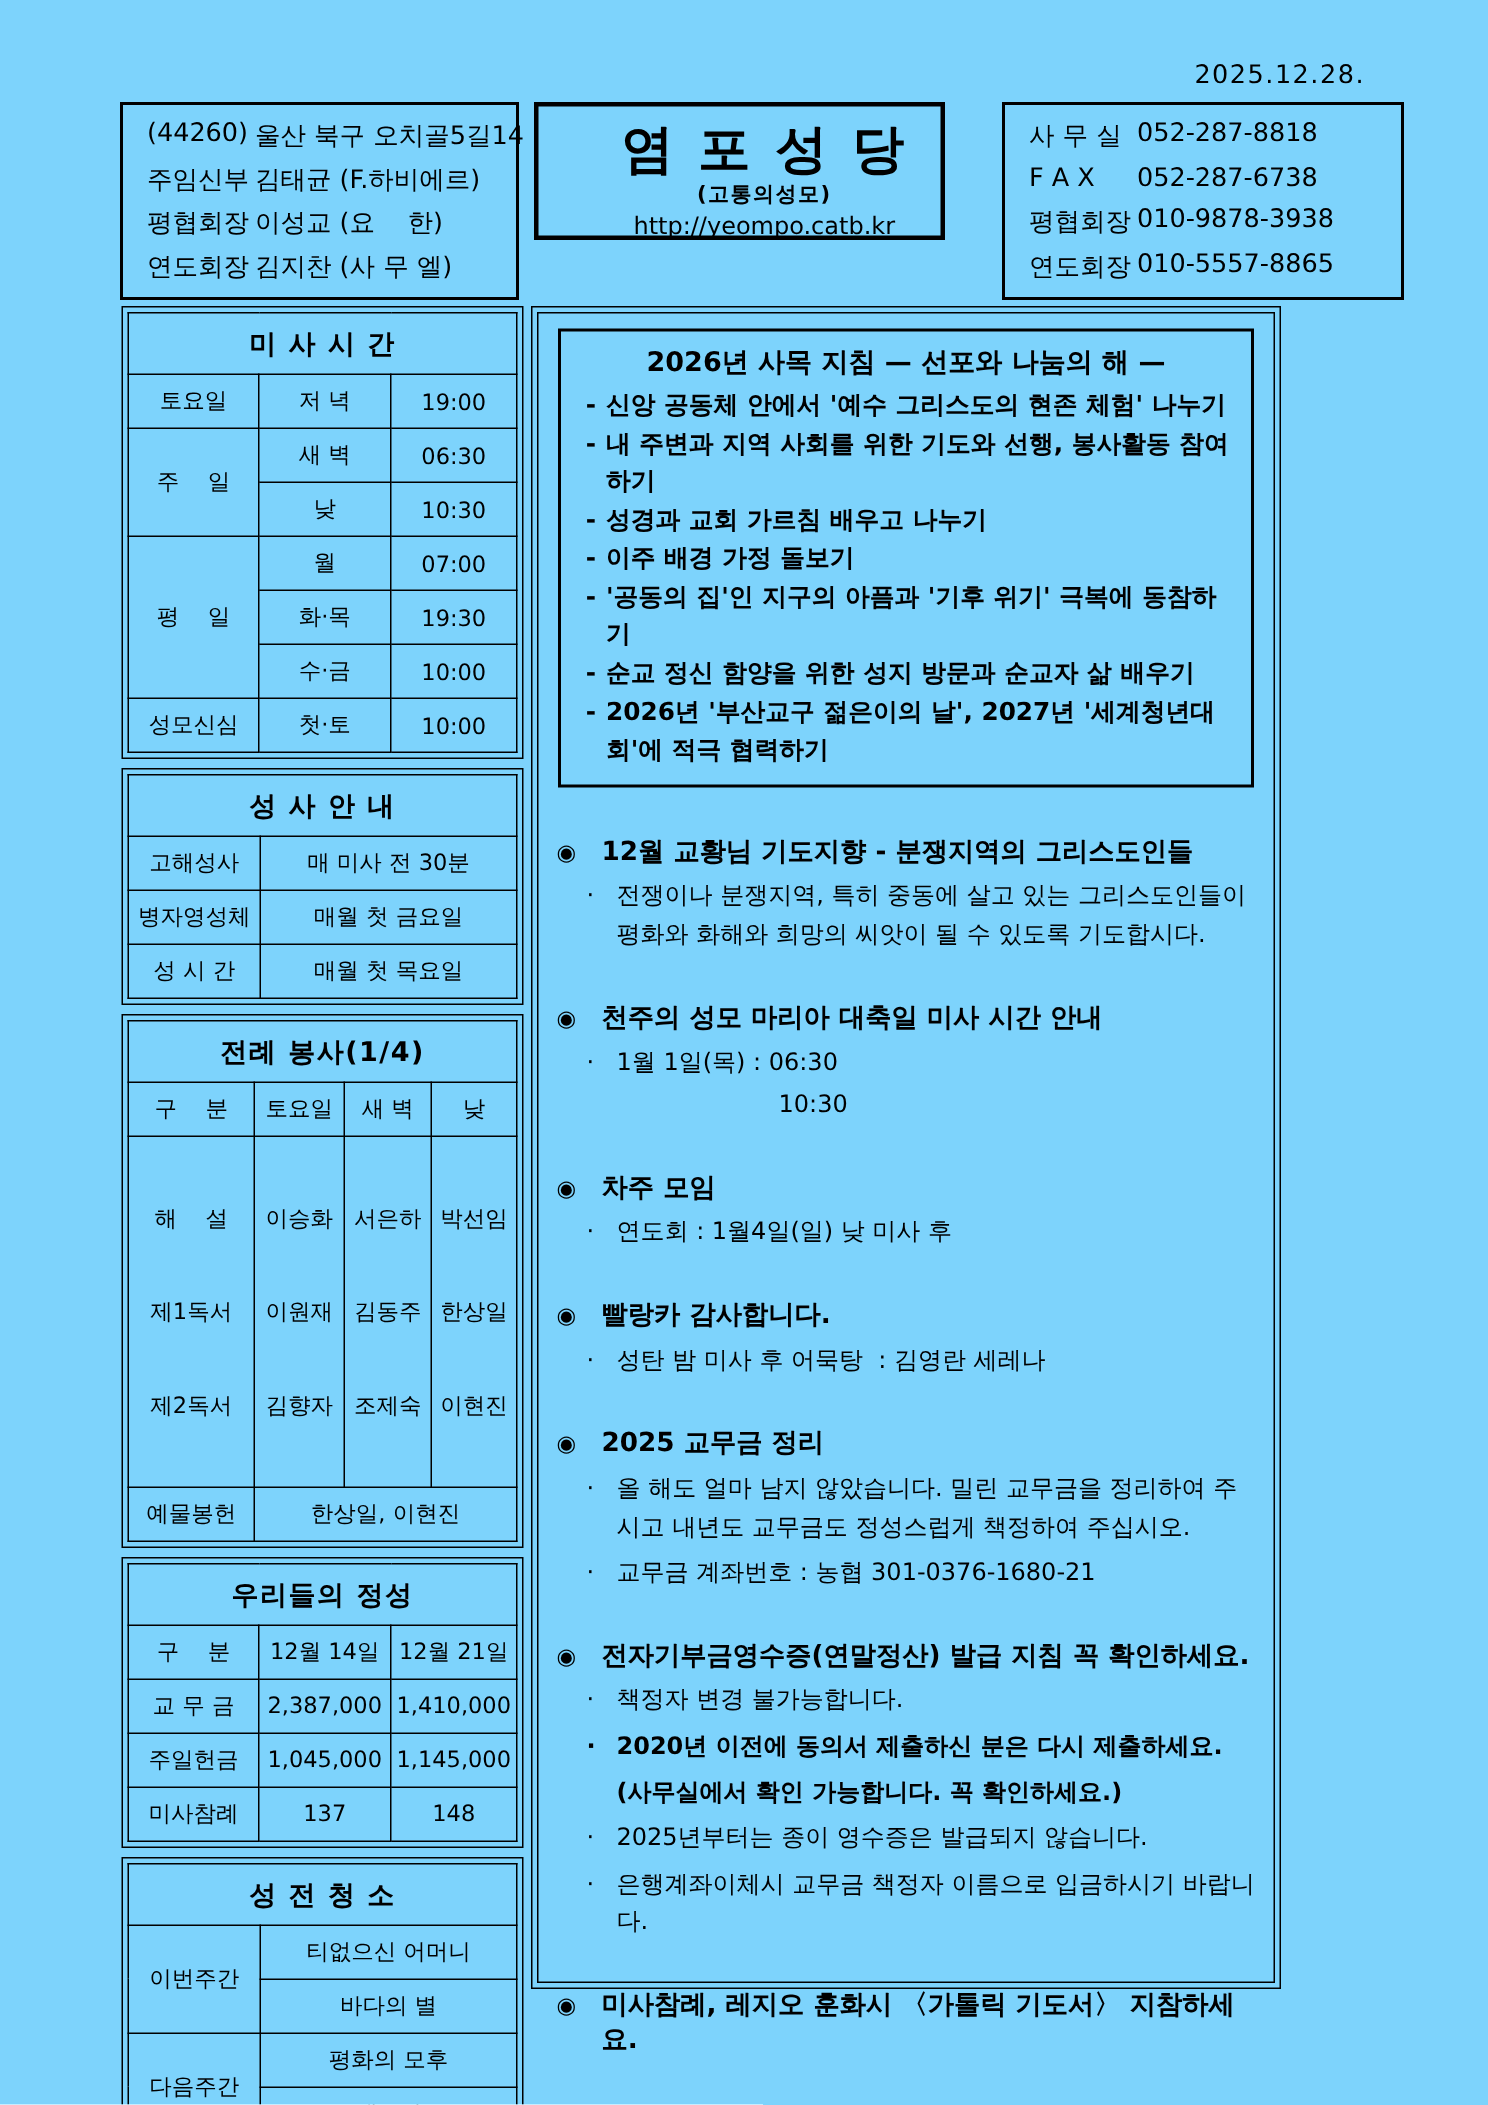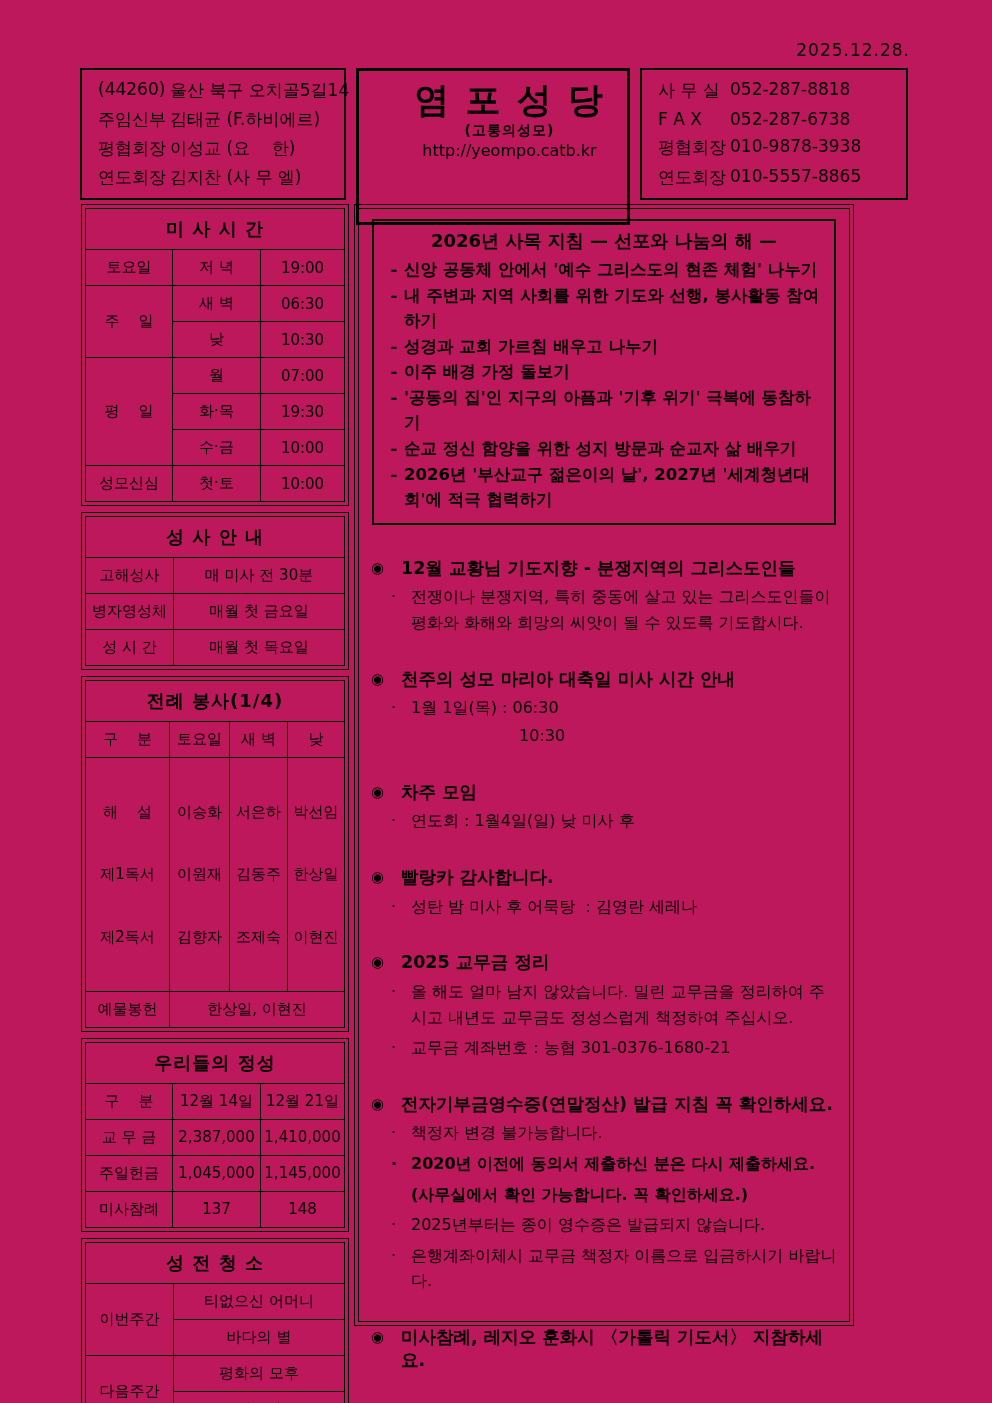--- a/index.html
+++ b/index.html
@@ -1,29 +1,29 @@
 <!DOCTYPE html>
 <html><head>
 <meta charset="utf-8">
 <style>
   html,body{margin:0;padding:0;background:#fff;}
   body{width:992px;height:1403px;font-family:"DejaVu Sans","Liberation Sans",sans-serif;color:#000;}
-  .page{position:relative;width:992px;height:1403px;background:#be185d;overflow:hidden;}
+  .page{position:relative;width:992px;height:1403px;background:#7dd3fc;overflow:hidden;}
 
   .date{position:absolute;top:40px;right:82px;font-size:17px;letter-spacing:1px;}
 
   
   .hdr-left,.hdr-right{position:absolute;top:68px;height:132px;border:2px solid #000;box-sizing:border-box;
     display:flex;flex-direction:column;justify-content:space-around;padding:6px 6px 6px 16px;}
   .hdr-left{left:80px;width:266px;}
-  .hdr-right{left:640px;width:268px;}
+  .hdr-right{left:668px;width:268px;}
   .hdr-row{display:flex;font-size:17px;white-space:pre;}
   .hdr-row .lbl{width:72px;flex:none;}
   .hdr-row .val{white-space:pre;}
-  .hdr-center{position:absolute;left:356px;top:68px;width:274px;height:157px;border:3px solid #000;
+  .hdr-center{position:absolute;left:356px;top:68px;width:274px;height:92px;border:3px solid #000;
     box-sizing:border-box;text-align:center;padding-top:8px;padding-left:33px;}
   .parish-name{font-size:35px;font-weight:bold;letter-spacing:2px;line-height:1.2;}
   .parish-sub{font-size:14px;font-weight:bold;letter-spacing:1px;line-height:1.3;}
   .parish-url{font-size:16px;font-weight:normal;line-height:1.5;}
 
   
   .left-col{position:absolute;left:85px;top:208px;width:260px;}
   table.tbl{width:100%;border-collapse:collapse;table-layout:fixed;margin:0 0 14px 0;
     border:1px solid #000;outline:1px solid #000;outline-offset:3px;}
   .tbl td{border:1px solid #000;text-align:center;font-size:15px;padding:8px 2px;white-space:pre-wrap;overflow:hidden;}

